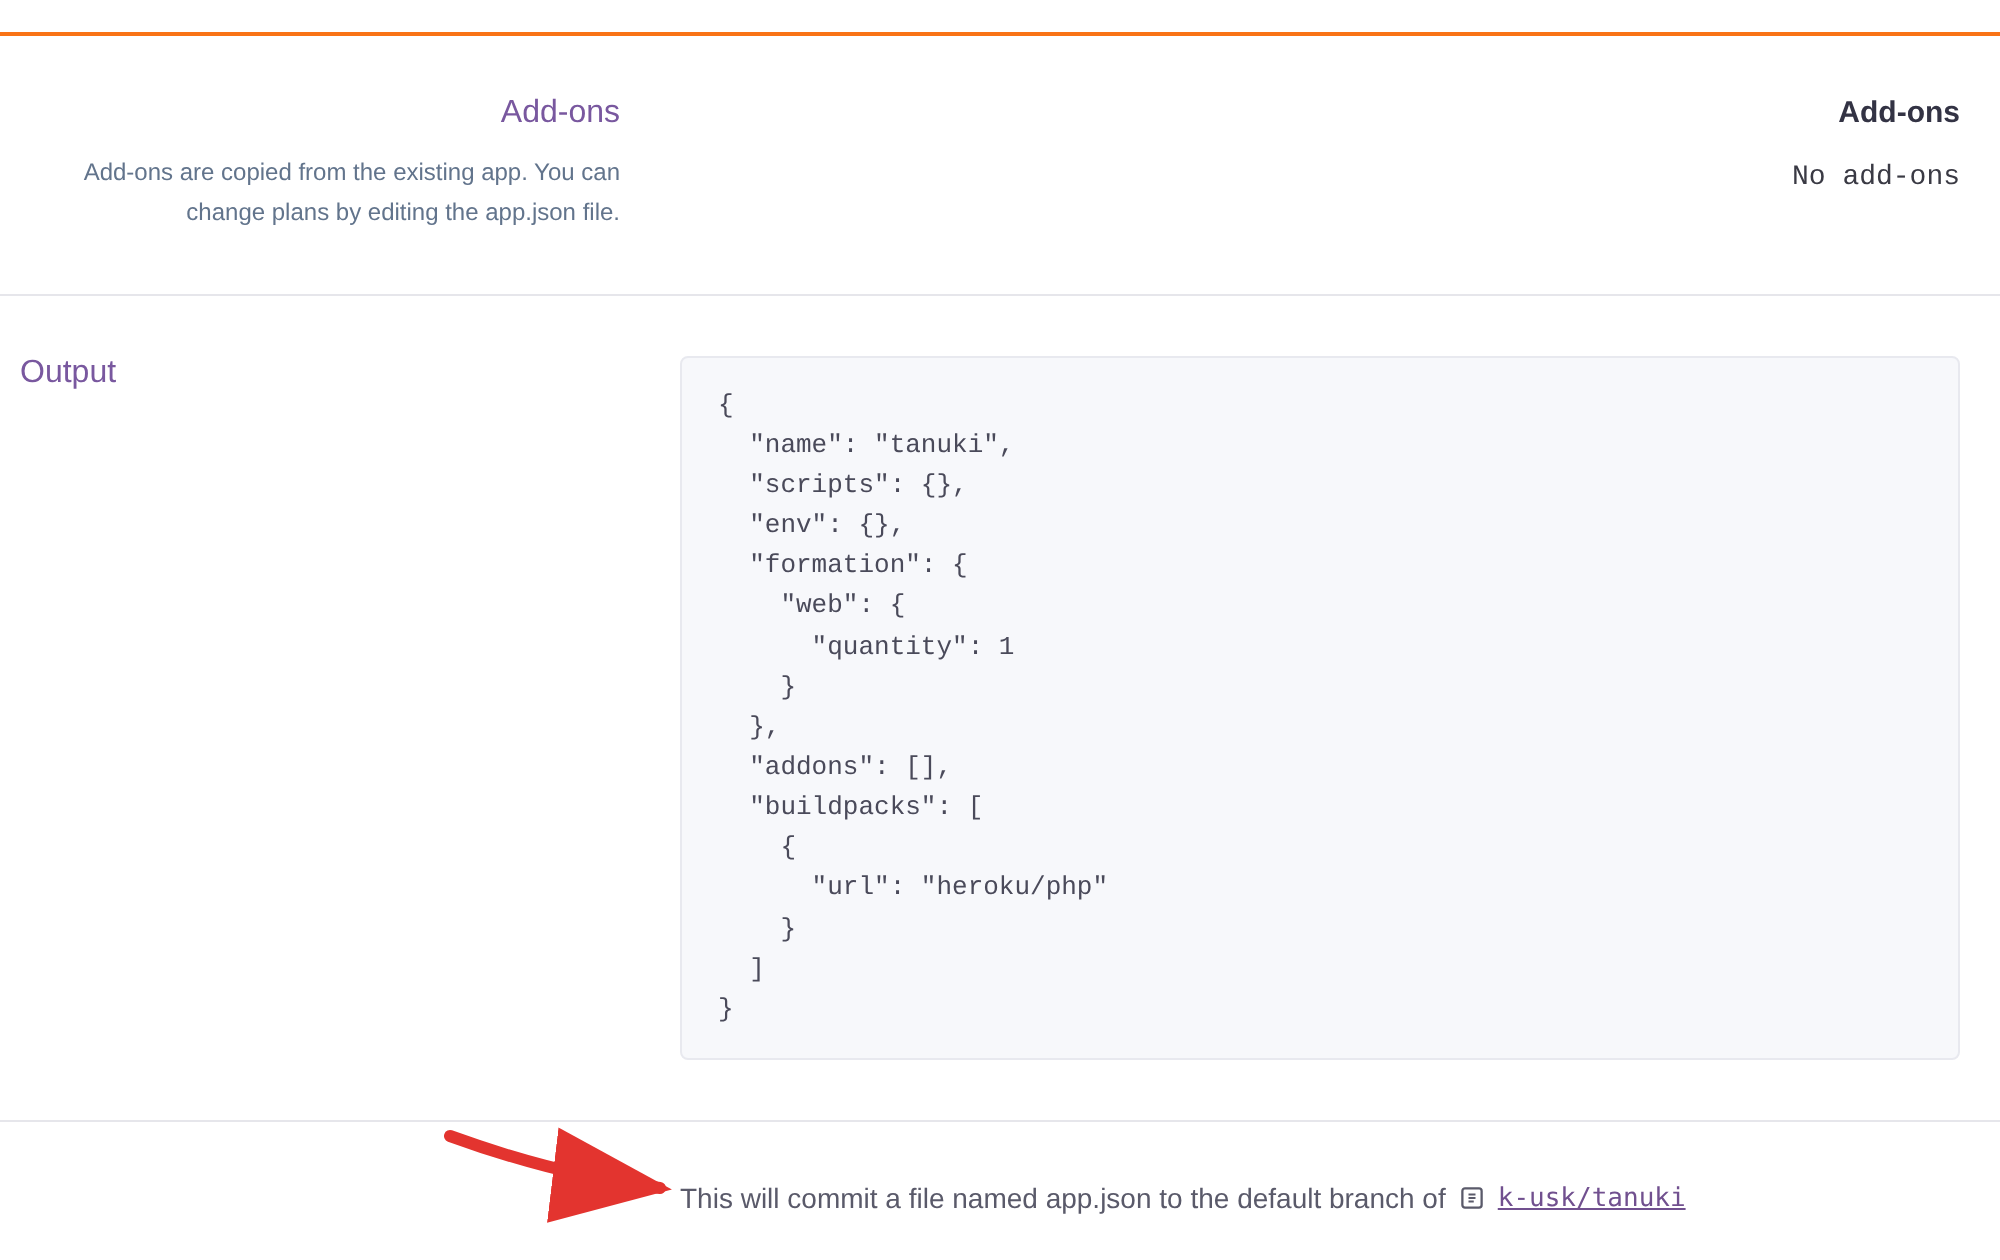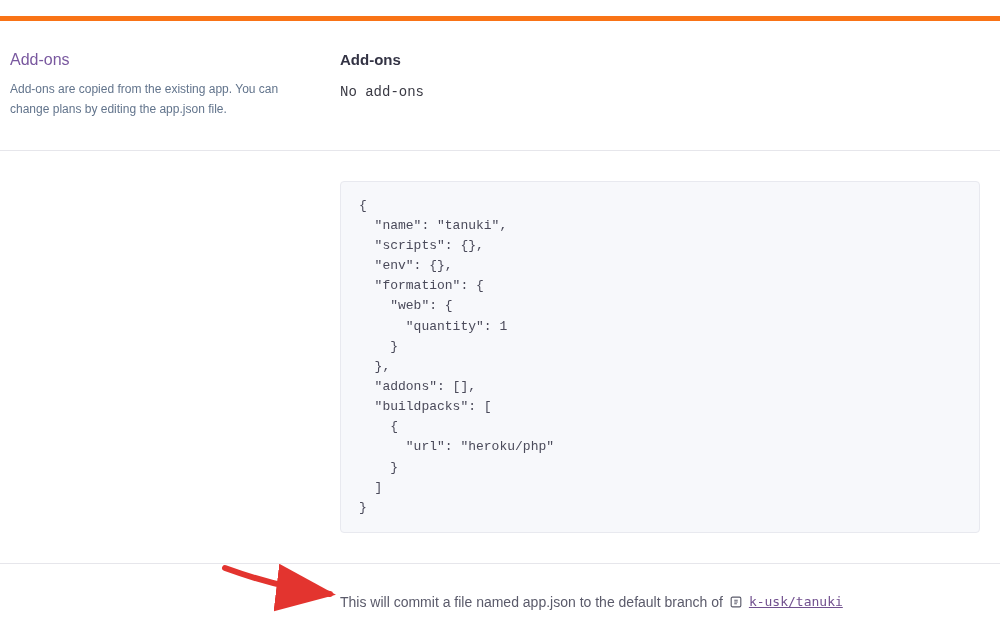--- a/index.html
+++ b/index.html
@@ -11,22 +11,23 @@
       height: 630px;
       overflow: hidden;
       position: relative;
     }
     .section {
       display: flex;
       border-bottom: 1px solid #e6e6eb;
       padding: 30px 10px 30px 10px;
     }
     .section:first-of-type {
-      border-top: 5px solid #f97316;
+      border-top: 2px solid #f97316;
       margin-top: 16px;
+      text-align: right;
     }
     .left-col {
       width: 330px;
       padding-right: 30px;
     }
     .right-col {
       flex: 1;
       padding-right: 10px;
     }
     .section-heading {
@@ -63,20 +64,21 @@
       white-space: pre;
     }
     .footer-area {
       padding: 30px 10px 0 340px;
     }
     .commit-text {
       font-size: 14px;
       color: #5a5a6a;
       margin-bottom: 46px;
       display: flex;
+      align-items: center;
       gap: 4px;
       flex-wrap: wrap;
     }
     .repo-link {
       color: #71508f;
       font-family: "SFMono-Regular", Consolas, monospace;
       font-size: 13px;
     }
     .repo-icon {
       display: inline-flex;
@@ -99,20 +101,21 @@
     <div class="section-desc">Add-ons are copied from the existing app. You can change plans by editing the app.json file.</div>
   </div>
   <div class="right-col">
     <div class="sub-heading">Add-ons</div>
     <div class="no-addons">No add-ons</div>
   </div>
 </div>
 
 <div class="section">
   <div class="left-col">
+    <div class="section-heading">Output</div>
   </div>
   <div class="right-col">
     <div class="code-block">{
   "name": "tanuki",
   "scripts": {},
   "env": {},
   "formation": {
     "web": {
       "quantity": 1
     }

